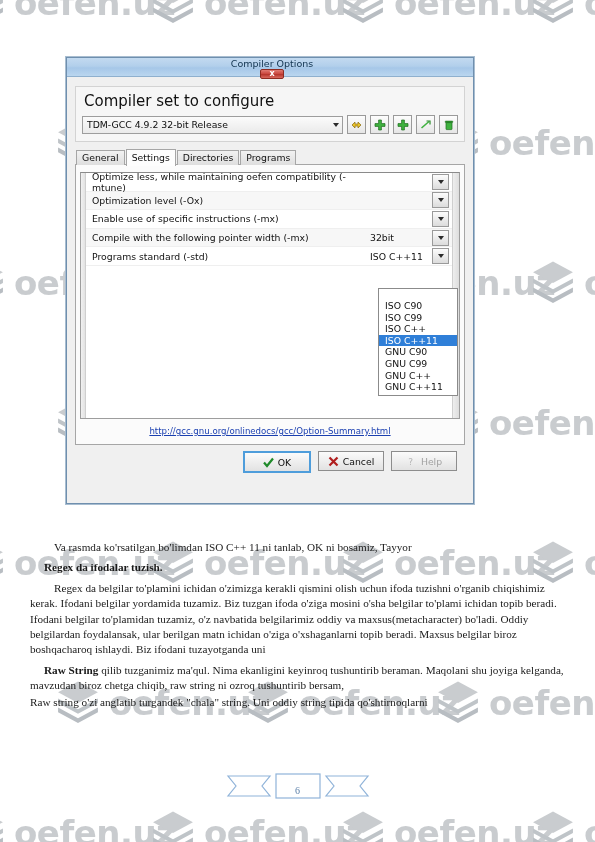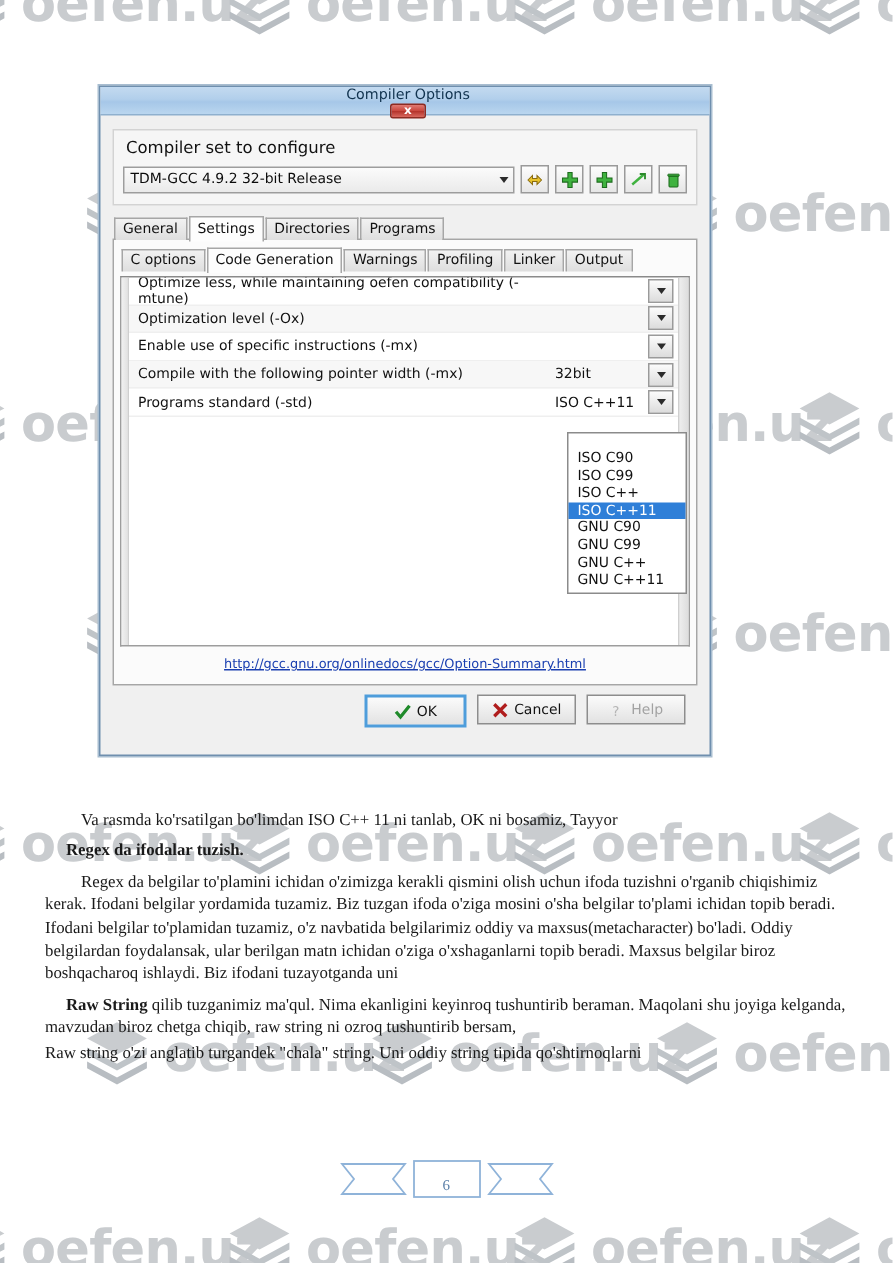--- a/index.html
+++ b/index.html
@@ -86,21 +86,21 @@
   .dlg-body { padding: 6px 8px 0 8px; }
 
   
   .groupbox {
     border: 1px solid #d3d3d3;
     background: #f6f6f6;
     padding: 4px 6px 7px 6px;
     margin-top: 3px;
   }
   .group-label {
-    font-size: 11px;
+    font-size: 15px;
     margin: 1px 0 5px 2px;
     color: #111;
   }
   .compiler-row { display: flex; align-items: center; gap: 4px; }
   .combo {
     flex: 1;
     height: 16px;
     background: linear-gradient(to bottom,#fbfbfb,#eaeaea);
     border: 1px solid #9d9d9d;
     display: flex;
@@ -571,28 +571,20 @@
 
     <div class="tabrow">
       <div class="tab">General</div>
       <div class="tab active">Settings</div>
       <div class="tab">Directories</div>
       <div class="tab">Programs</div>
     </div>
 
     <div class="tabpanel">
 
-      <div class="tabrow inner">
-        <div class="tab">C options</div>
-        <div class="tab active">Code Generation</div>
-        <div class="tab">Warnings</div>
-        <div class="tab">Profiling</div>
-        <div class="tab">Linker</div>
-        <div class="tab">Output</div>
-      </div>
 
       <div class="optlist">
         <div class="opt-scroll-left"></div>
         <div class="opt-inner">
 
 
           <div class="opt-row">
             <span class="opt-label">Optimize less, while maintaining oefen compatibility (-mtune)</span>
             <span class="opt-value"></span>
             <span class="opt-arrowbtn">

